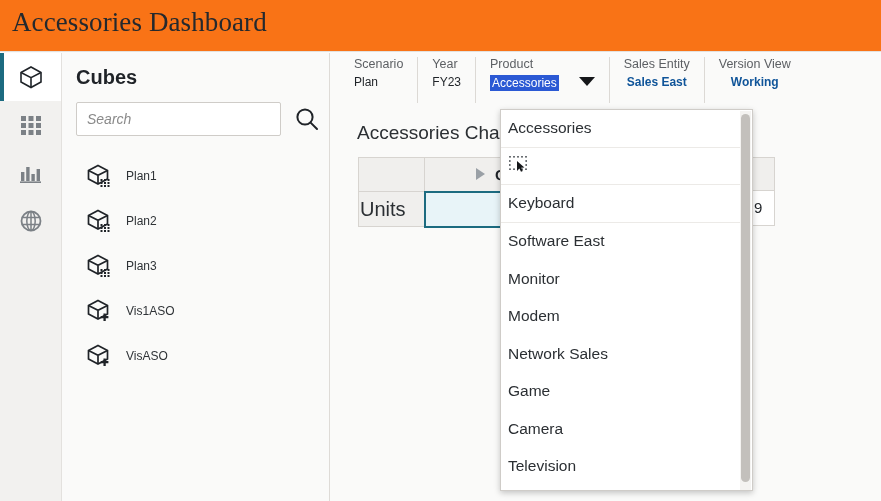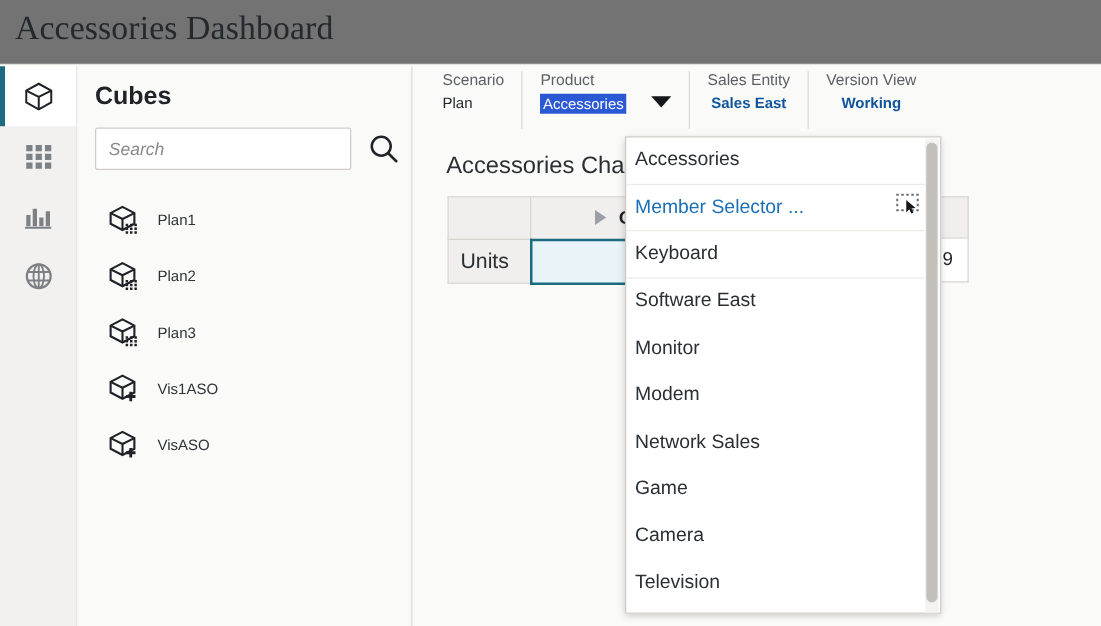--- a/index.html
+++ b/index.html
@@ -12,21 +12,21 @@
   #app {
     position: relative;
     width: 881px; height: 501px;
     background: #fafaf9;
   }
 
   
   .titlebar {
     position: absolute; left: 0; top: 0;
     width: 881px; height: 52px;
-    background: #737373;
+    background: #f97316;
     border-bottom: 1px solid #e3e1de;
     box-sizing: border-box;
   }
   .title-text {
     position: absolute; left: 12px; top: 7px;
     font-family: "Liberation Serif", serif;
     font-size: 27px;
     color: #24292e;
     letter-spacing: 0.1px;
     white-space: nowrap;
@@ -193,23 +193,23 @@
     width: 0; height: 0;
     margin-right: 10px;
     border-top: 6px solid transparent;
     border-bottom: 6px solid transparent;
     border-left: 9px solid #9aa0a6;
     cursor: pointer;
   }
   .grid .rowhead {
     width: 66px; height: 35px;
     background: #f0efed;
-    font-size: 17px;
+    font-size: 20px;
     color: #2b2f33;
-    text-align: center;
+    text-align: left;
     padding-right: 8px;
   }
   .grid .cell {
     width: 142px; height: 35px;
     background: #ffffff;
     font-size: 15px;
     color: #1f2328;
     text-align: right;
     padding-right: 9px;
   }
@@ -454,20 +454,24 @@
     </div>
   </div>
 
   <div class="pov">
 
     <div class="pov-cell">
       <div class="pov-dim">Scenario</div>
       <div class="pov-val">Plan</div>
     </div>
 
+    <div class="pov-cell">
+      <div class="pov-dim">Year</div>
+      <div class="pov-val">FY23</div>
+    </div>
 
     <div class="pov-cell product">
       <div class="pov-dim">Product</div>
       <div class="pov-prod-row">
         <span class="pov-val selected">Accessories</span>
         <span class="caret"></span>
       </div>
     </div>
 
     <div class="pov-cell center">
@@ -508,21 +512,20 @@
   </div>
 
   <div class="dropdown">
     <div class="dd-list">
 
       <div class="dd-item">
         <span class="dd-label">Accessories</span>
       </div>
 
       <div class="dd-item link">
-        <span class="dd-label">Member Selector ...</span>
         <span>
           <svg width="20" height="18" viewBox="0 0 20 18">
             <g fill="#6b6f73">
               <rect x="1" y="1" width="2" height="1.6"></rect>
                 <rect x="5" y="1" width="2" height="1.6"></rect>
                 <rect x="9" y="1" width="2" height="1.6"></rect>
                 <rect x="13" y="1" width="2" height="1.6"></rect>
                 <rect x="17" y="1" width="2" height="1.6"></rect>
               <rect x="1" y="5" width="1.6" height="2"></rect>
                 <rect x="17.4" y="5" width="1.6" height="2"></rect>

